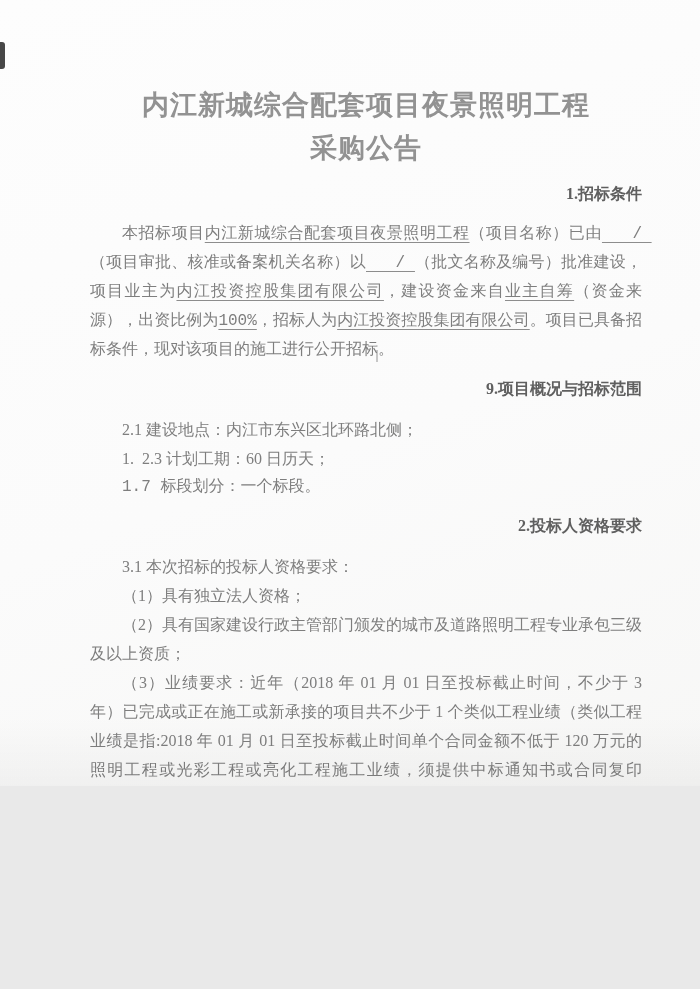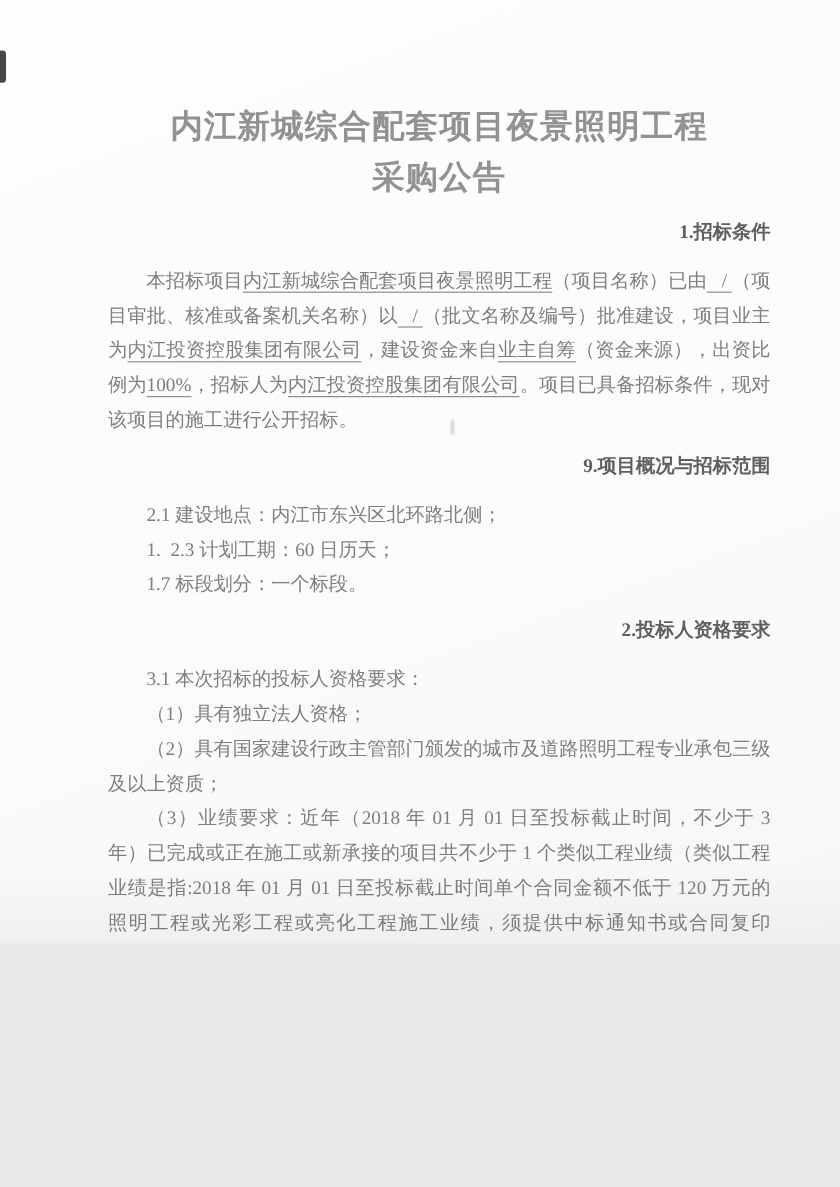--- a/index.html
+++ b/index.html
@@ -36,21 +36,21 @@
   .block{font-size:16px;line-height:29px;text-align:justify;}
   .body{margin:0;color:#7e7e7e;}
   .indent{text-indent:2em;}
   .heading{
     font-weight:bold;
     color:#5f5f5f;
     margin:9px 0 12px 0;
     text-align:right;
   }
   .heading-offset{padding-left:14px;}
-  .after-gap{margin-bottom:5px;}
+  .after-gap{margin-bottom:5px;font-family:Liberation Mono, monospace;}
   .seg{white-space:pre-wrap;}
   .u{
     text-decoration:underline;
     text-decoration-color:#8d8d8d;
     text-underline-offset:4px;
     text-decoration-thickness:1px;
   }
   .hw{
     font-style:italic;
     font-family:cursive,"DejaVu Serif",serif;

